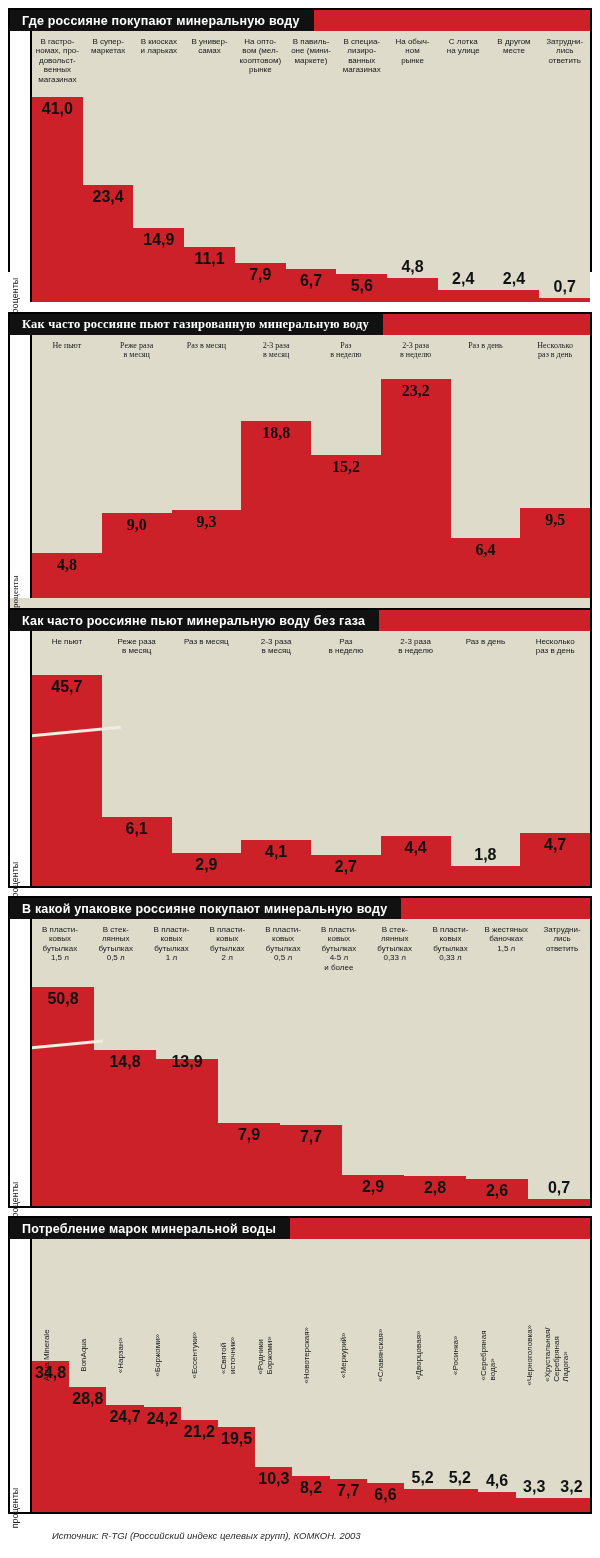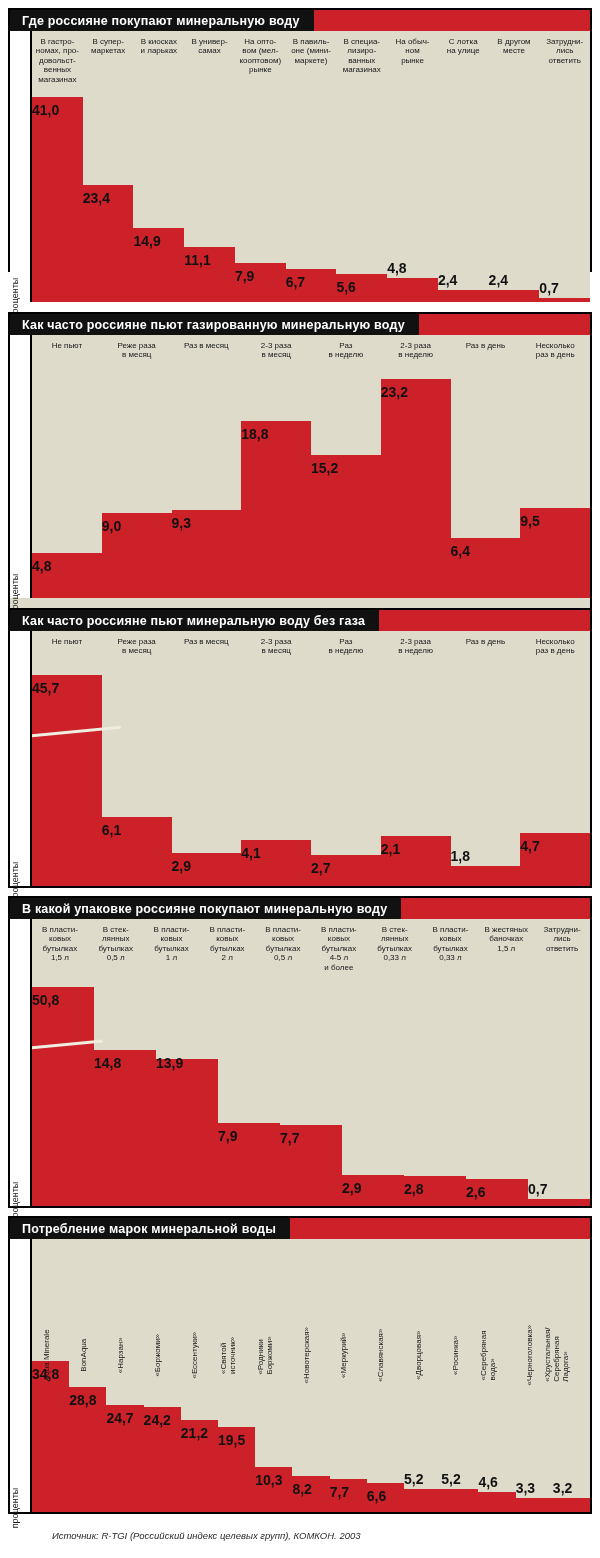--- a/index.html
+++ b/index.html
@@ -53,21 +53,21 @@
     transform:translateX(-50%) rotate(-90deg);
     transform-origin:bottom center;
     white-space:pre;font-style:normal;
     font-size:8px;line-height:9.2px;text-align:left;
   }
   .bars{position:absolute;left:0;right:0;bottom:0;top:0;display:flex;align-items:flex-end;z-index:1;}
   .barcell{flex:1 1 0;position:relative;height:100%;}
   .bar{position:absolute;left:0;right:0;bottom:0;background:#cc2128;}
   .vlabel{
     position:absolute;left:0;right:0;
-    font-size:14px;font-weight:bold;
+    text-align:center;font-size:16px;font-weight:bold;
     color:#111111;z-index:4;white-space:nowrap;
   }
   .vlabel.inside{color:#111111;}
   .breakline{
     position:absolute;left:-2px;right:0;height:3px;background:#efece0;
     transform:rotate(-5.5deg);z-index:2;
   }
   .source{
     position:absolute;left:12px;font-style:italic;
     font-size:9.5px;color:#2b2b2b;
@@ -184,21 +184,21 @@
             </div>
             <div class="col">
               <div class="hdr" style="white-space: pre;">Затрудни-
 лись
 ответить</div>
             </div>
           </div>
         </div>
       </div>
     </div>
-    <div class="panel" style="top: 312px; height: 327px;">
+    <div class="panel" style="top: 312px; height: 327px; font-family: Liberation Serif, serif;">
       <div class="titlebar">
         <div class="titlebox">Как часто россияне пьют газированную минеральную воду</div>
       </div>
       <div class="plotwrap" style="height: 263px;">
         <div class="ylab">
           <span>проценты</span>
         </div>
         <div class="plot">
           <div class="bars">
             <div class="barcell">
@@ -293,21 +293,21 @@
             <div class="barcell">
               <div class="bar" style="height: 46.3784px;"></div>
               <div class="vlabel inside" style="bottom: 25.3784px;">4,1</div>
             </div>
             <div class="barcell">
               <div class="bar" style="height: 30.5419px;"></div>
               <div class="vlabel inside" style="bottom: 9.5419px;">2,7</div>
             </div>
             <div class="barcell">
               <div class="bar" style="height: 49.772px;"></div>
-              <div class="vlabel inside" style="bottom: 28.772px;">2,1</div>
+              <div class="vlabel inside" style="bottom: 28.772px;">4,4</div>
             </div>
             <div class="barcell">
               <div class="bar" style="height: 20.3613px;"></div>
               <div class="vlabel outside" style="bottom: 22.3613px;">1,8</div>
             </div>
             <div class="barcell">
               <div class="bar" style="height: 53.1655px;"></div>
               <div class="vlabel inside" style="bottom: 32.1655px;">4,7</div>
             </div>
           </div>

